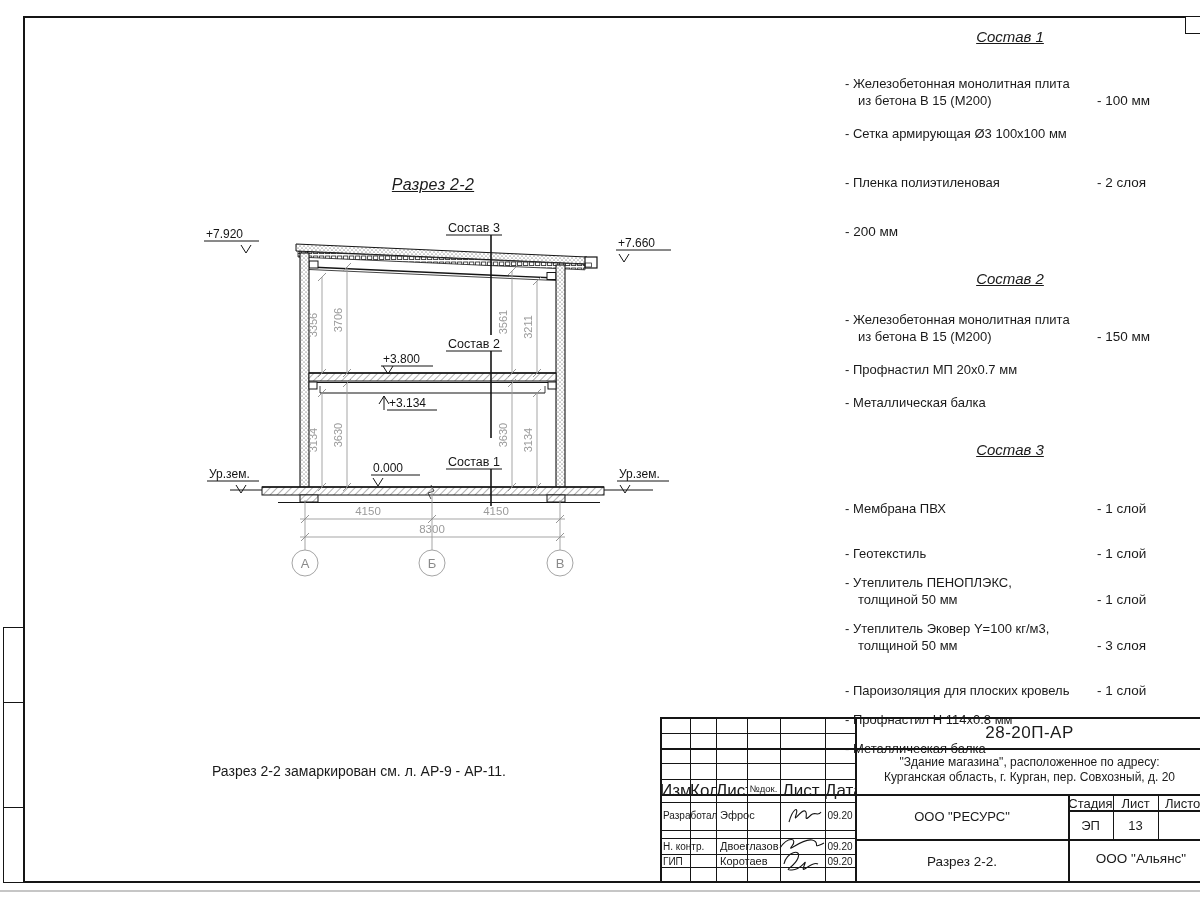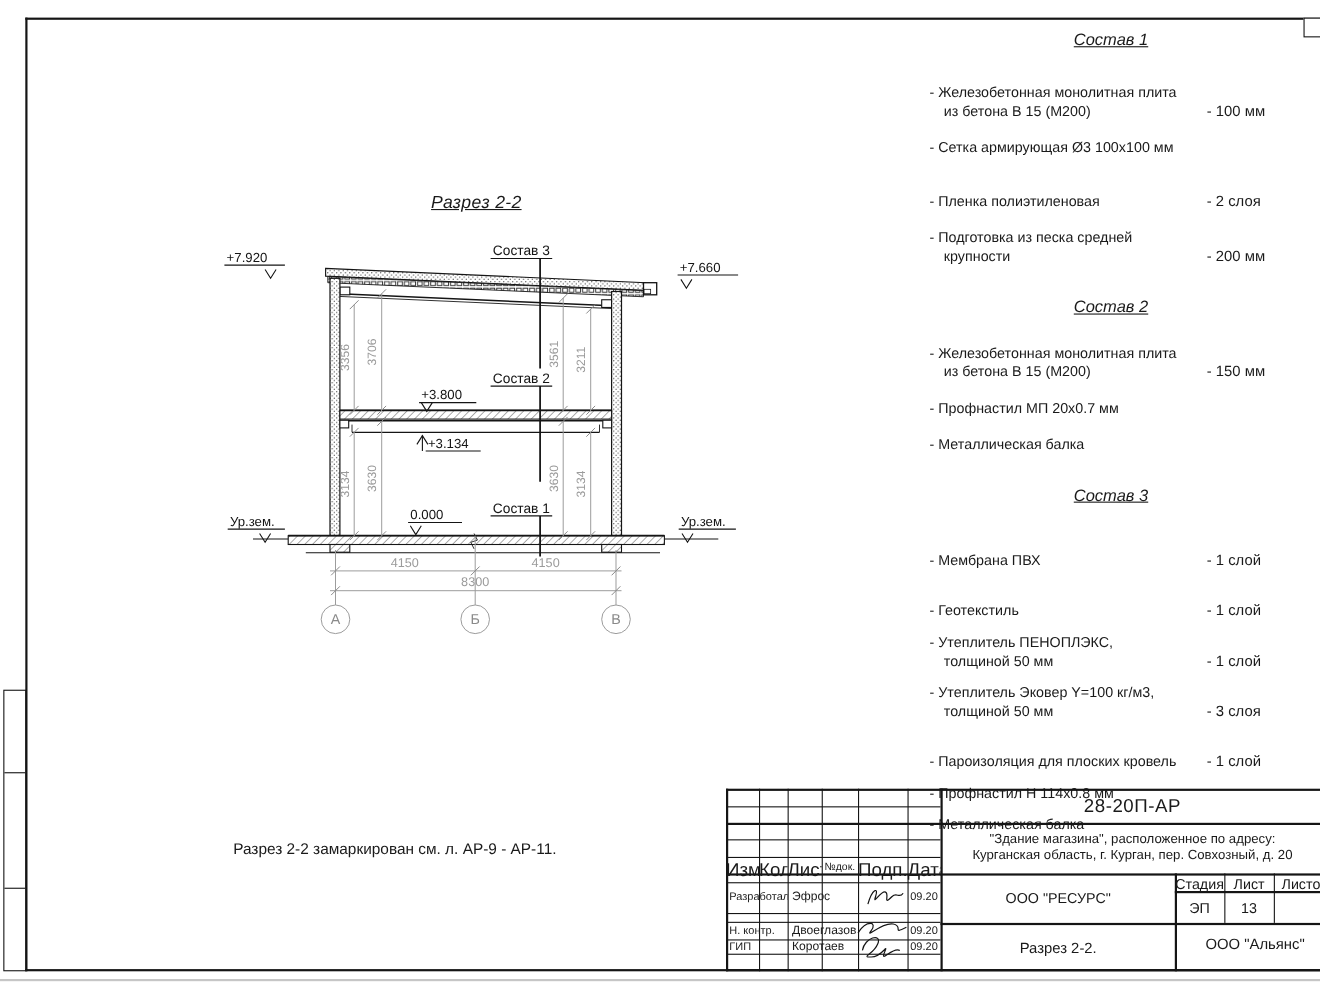--- a/index.html
+++ b/index.html
@@ -241,22 +241,20 @@
     </div>
   <div class="comp-item">
     <span class="t">- Сетка армирующая Ø3 100х100 мм</span>
     <span class="v"></span>
     </div>
   <div class="comp-item">
     <span class="t">- Пленка полиэтиленовая</span>
     <span class="v">- 2 слоя</span>
     </div>
   <div class="comp-item">
-    <span class="t">- Подготовка из песка средней
-крупности</span>
     <span class="v">- 200 мм</span>
     </div>
 
   <div class="comp-head h2">Состав 2</div>
   <div class="comp-item">
     <span class="t">- Железобетонная монолитная плита
 из бетона В 15 (М200)</span>
     <span class="v">- 150 мм</span>
     </div>
   <div class="comp-item">
@@ -328,21 +326,21 @@
   <div class="ln" style="left:165px;top:0;width:1px;height:166px"></div>
   <div class="ln" style="left:195px;top:0;width:1.5px;height:166px"></div>
   <div class="ln" style="left:408px;top:77px;width:1.5px;height:89px"></div>
   <div class="ln" style="left:453px;top:77px;width:1px;height:45px"></div>
   <div class="ln" style="left:498px;top:77px;width:1px;height:45px"></div>
 
   <div class="tb-txt hdr c" style="left:0;top:64px;width:30px">Изм.</div>
   <div class="tb-txt hdr c" style="left:30px;top:64px;width:26px">Кол.</div>
   <div class="tb-txt hdr c" style="left:56px;top:64px;width:31px">Лист</div>
   <div class="tb-txt hdr-s c" style="left:87px;top:66px;width:33px">№док.</div>
-  <div class="tb-txt hdr c" style="left:120px;top:64px;width:45px">Подп.</div>
+  <div class="tb-txt hdr c" style="left:120px;top:64px;width:45px">Лист.</div>
   <div class="tb-txt hdr c" style="left:165px;top:64px;width:30px">Дата</div>
 
   <div class="tb-txt role" style="left:3px;top:93px;width:53px">Разработал</div>
   <div class="tb-txt nm" style="left:60px;top:92px;width:60px">Эфрос</div>
   <div class="tb-txt dt c" style="left:165px;top:93px;width:30px">09.20</div>
 
   <div class="tb-txt role" style="left:3px;top:124px;width:53px">Н. контр.</div>
   <div class="tb-txt nm" style="left:60px;top:123px;width:60px">Двоеглазов</div>
   <div class="tb-txt dt c" style="left:165px;top:124px;width:30px">09.20</div>
 

